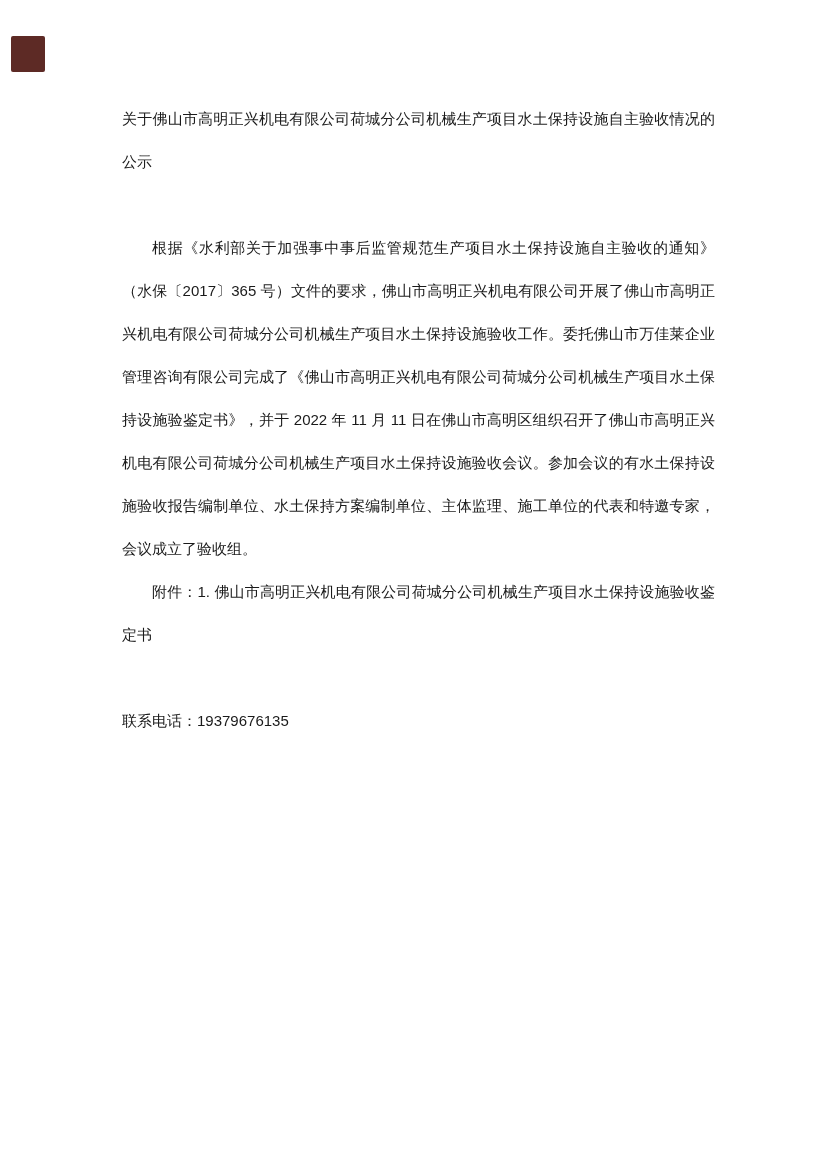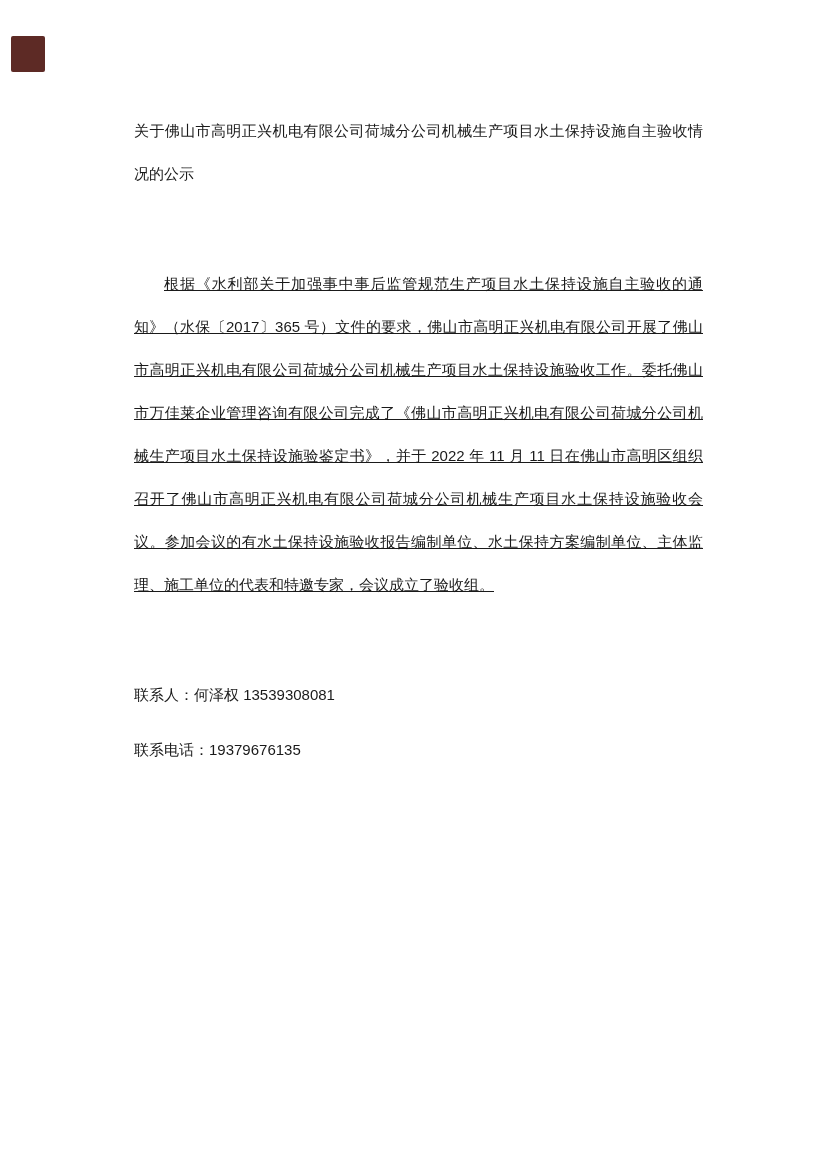--- a/index.html
+++ b/index.html
@@ -23,52 +23,51 @@
     height: 36px;
     border-radius: 2px;
   }
   .doc-content {
     position: absolute;
     left: 122px;
     top: 97px;
     width: 593px;
   }
   .doc-content p {
-    margin: 12px;
+    margin: 0;
     font-size: 15px;
     line-height: 43px;
     text-align: justify;
     text-justify: inter-ideograph;
     letter-spacing: 0;
     word-break: break-all;
     overflow-wrap: break-word;
   }
   .indent {
     text-indent: 2em;
-    text-decoration: underline;
   }
   .blank-line {
     height: 43px;
   }
 </style>
 </head>
 <body style="background: rgb(255, 255, 255); color: rgb(26, 26, 26);">
 
 <div class="corner-mark" style="background: rgb(93, 42, 37);"></div>
 
 <div class="doc-content">
 
   <p>关于佛山市高明正兴机电有限公司荷城分公司机械生产项目水土保持设施自主验收情况的公示</p>
 
   <div class="blank-line"></div>
 
   <p class="indent">根据《水利部关于加强事中事后监管规范生产项目水土保持设施自主验收的通知》（水保〔2017〕365 号）文件的要求，佛山市高明正兴机电有限公司开展了佛山市高明正兴机电有限公司荷城分公司机械生产项目水土保持设施验收工作。委托佛山市万佳莱企业管理咨询有限公司完成了《佛山市高明正兴机电有限公司荷城分公司机械生产项目水土保持设施验鉴定书》，并于 2022 年 11 月 11 日在佛山市高明区组织召开了佛山市高明正兴机电有限公司荷城分公司机械生产项目水土保持设施验收会议。参加会议的有水土保持设施验收报告编制单位、水土保持方案编制单位、主体监理、施工单位的代表和特邀专家，会议成立了验收组。</p>
 
 
 
+  <p class="indent">附件：1. 佛山市高明正兴机电有限公司荷城分公司机械生产项目水土保持设施验收鉴定书</p>
 
   <div class="blank-line"></div>
 
-  <p>联系人：何泽权 13539308081</p>
 
   <p>联系电话：19379676135</p>
 
 </div>
 
 </body></html>

